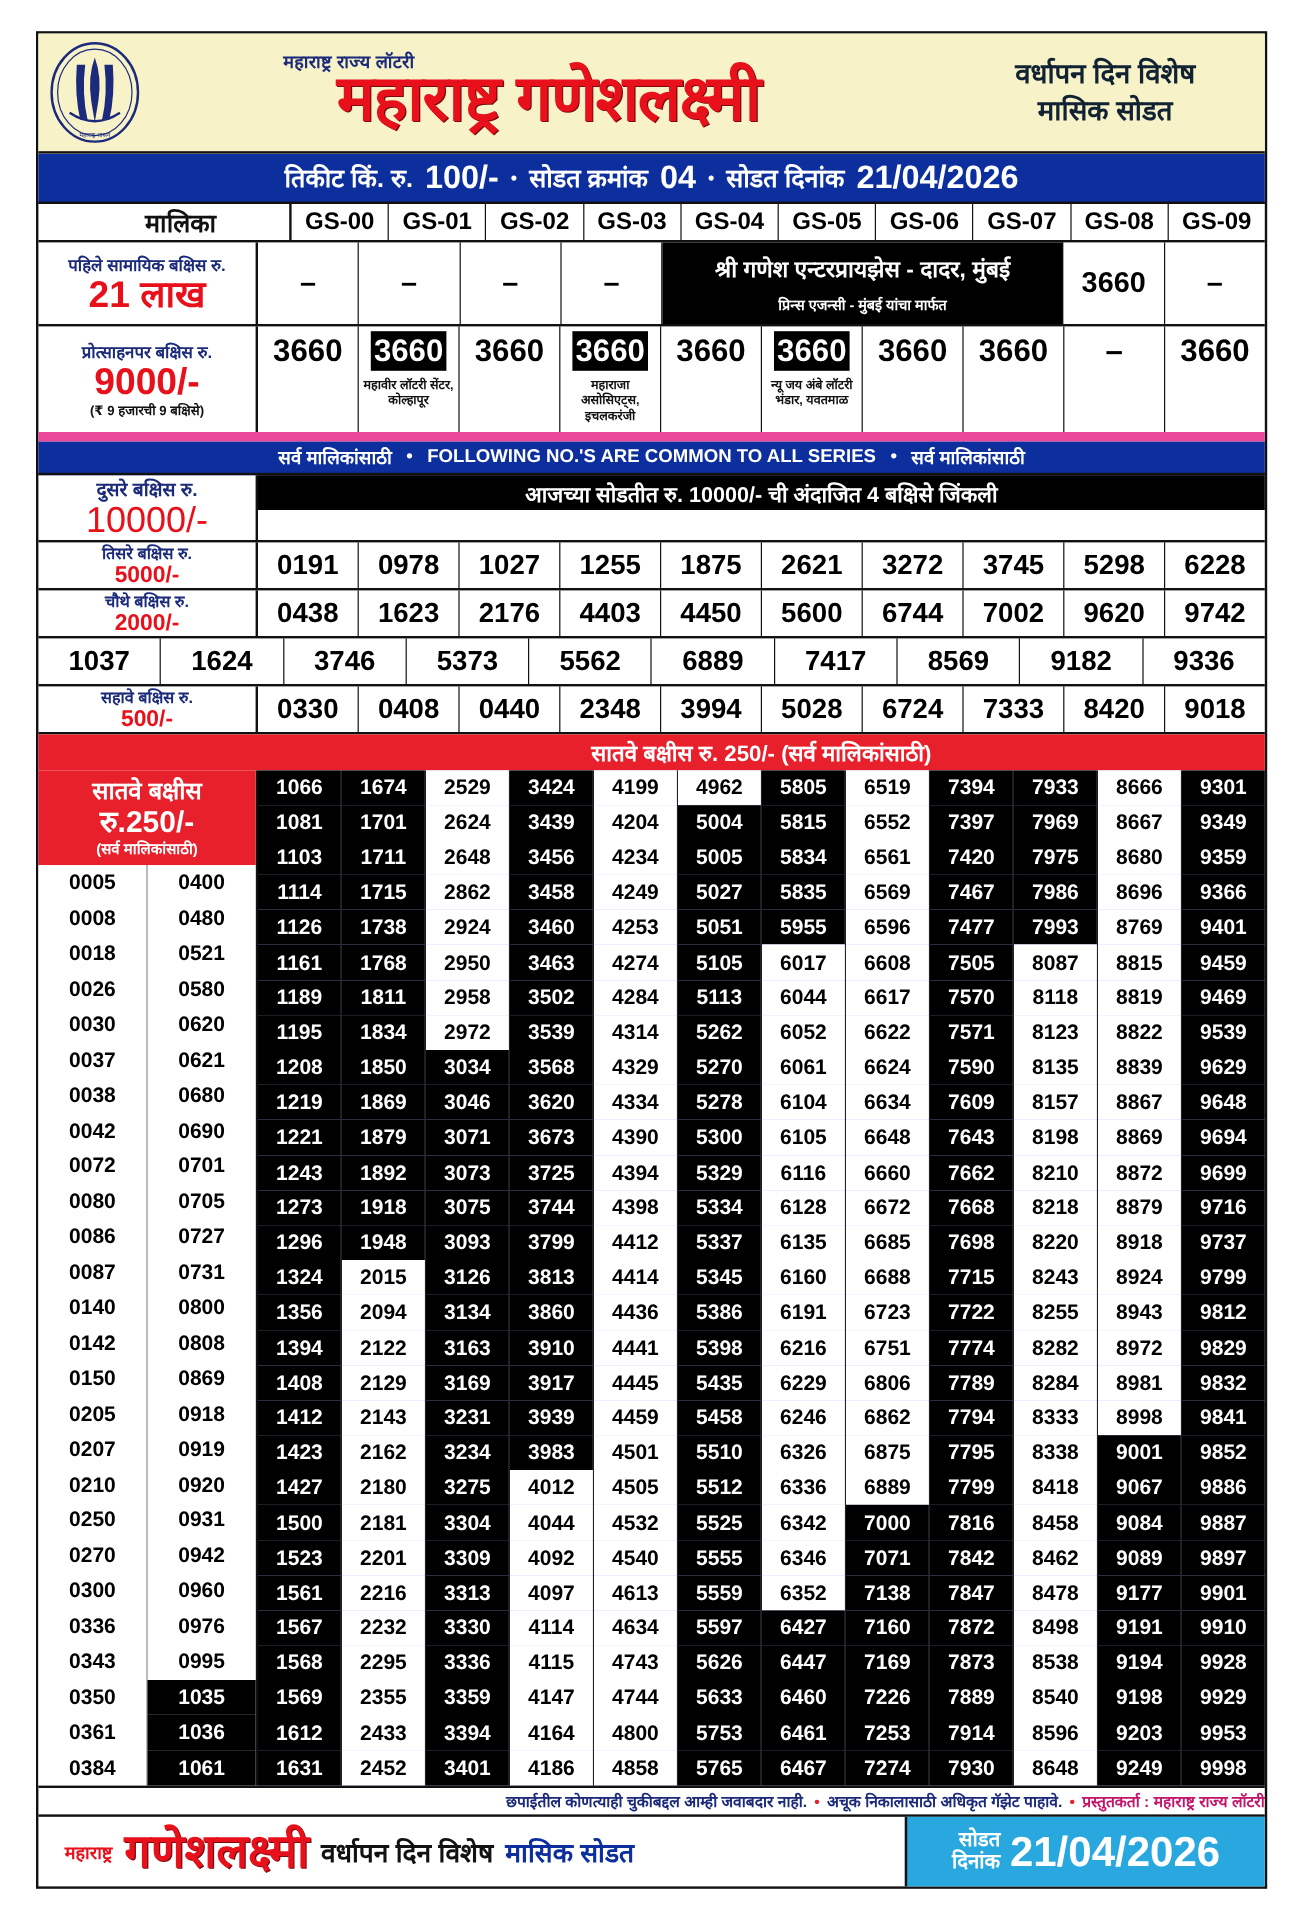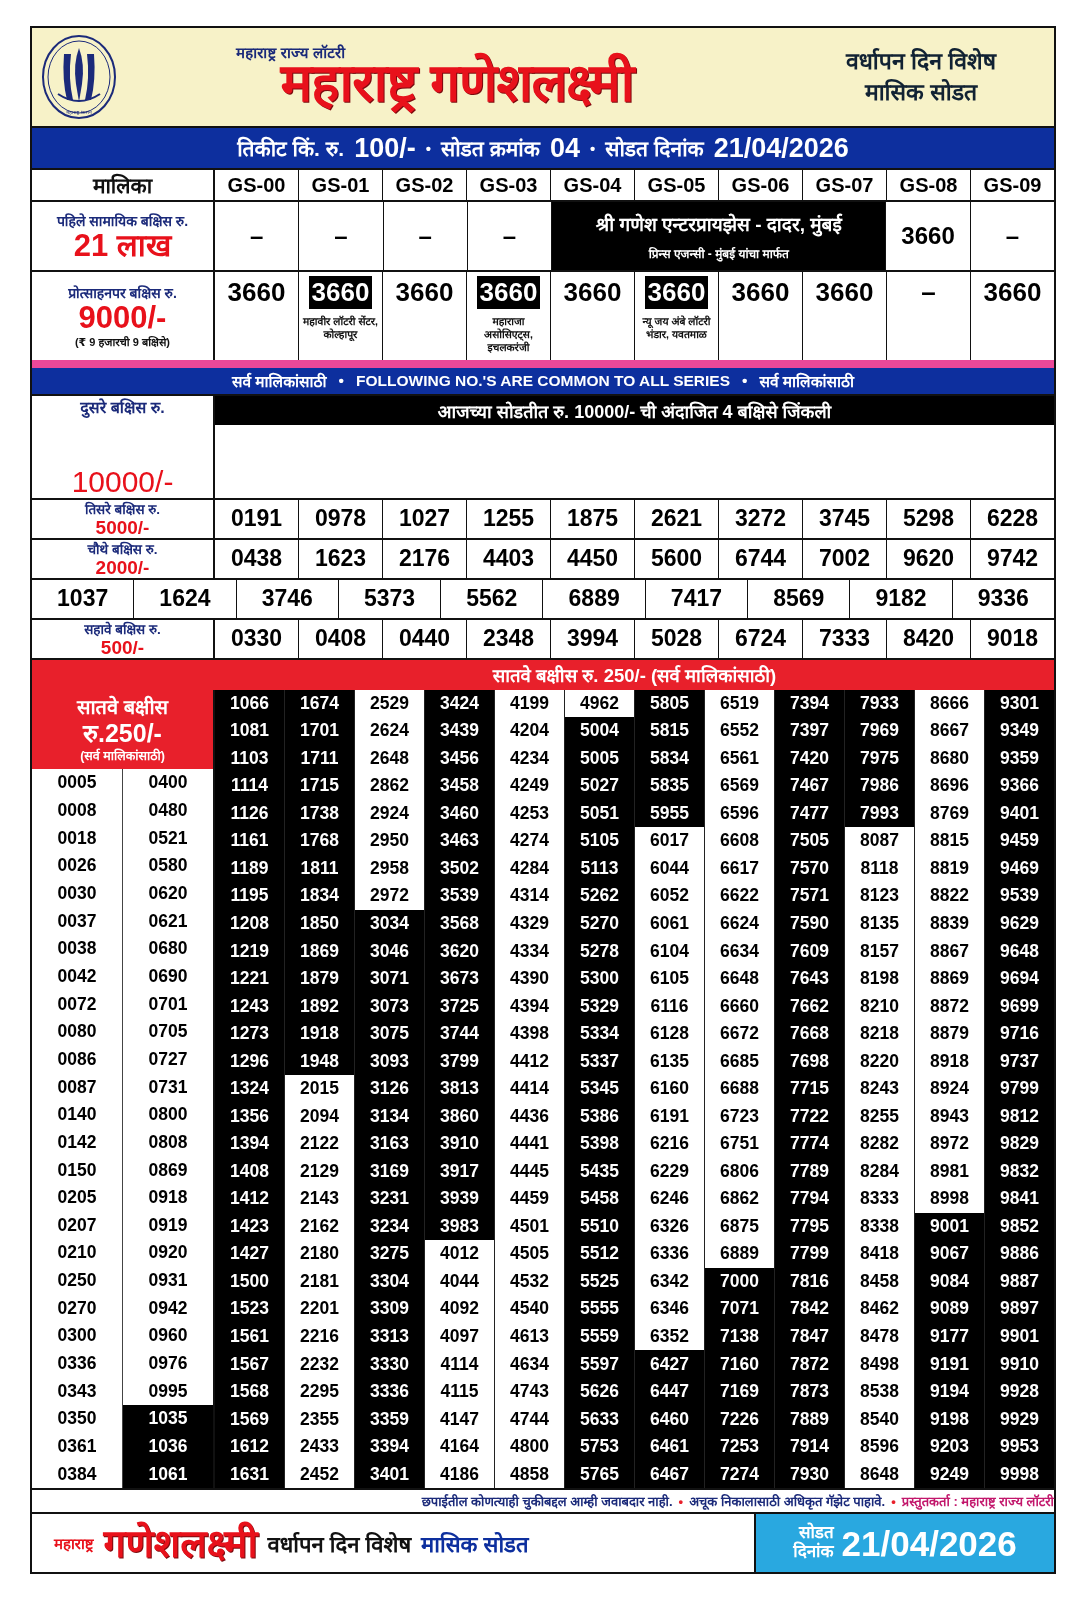--- a/index.html
+++ b/index.html
@@ -37,21 +37,21 @@
   
   .bluebar {
     background:#0d2f9e; color:#fff; height:42px;
     display:flex; align-items:center; justify-content:center;
     gap:10px; font-weight:bold; font-size:21px; border-bottom:2px solid #111;
   }
   .bluebar .big { font-size:27px; }
   .bluebar .dot { font-size:15px; }
 
   
-  .series-row { display:flex; height:32px; border-bottom:2px solid #111; }
+  .series-row { display:flex; height:32px; border-bottom:2px solid #111;padding-left:28px; }
   .series-row .lbl {
     flex:0 0 183px; display:flex; align-items:center; justify-content:center;
     font-size:21px; font-weight:bold; color:#111; border-right:2px solid #111;
   }
   .series-row .s {
     flex:1 1 0; display:flex; align-items:center; justify-content:center;
     font-size:20px; font-weight:bold; border-right:1px solid #111;
   }
   .series-row .s:last-child { border-right:none; }
 
@@ -94,21 +94,21 @@
              line-height:1.25; margin-top:6px; }
 
   
   .commonbar { background:#0d2f9e; color:#fff; height:28px;
     display:flex; align-items:center; justify-content:center; gap:12px;
     font-weight:bold; font-size:15.5px; border-bottom:2px solid #111; }
 
   
   .p3 { display:flex; border-bottom:2px solid #111; }
   .p3 .lbl { flex:0 0 183px; border-right:2px solid #111;
-    display:flex; flex-direction:column; align-items:center; justify-content:center;gap:48px; }
+    display:flex; flex-direction:column; align-items:center; justify-content:center; }
   .p3 .lbl .t1 { font-size:16px; font-weight:bold; color:#1b2a7a; }
   .p3 .lbl .t2 { font-size:30px; font-weight:normal; color:#e8111b; line-height:1.05; }
   .p3 .right { flex:1; display:flex; flex-direction:column; }
   .p3 .bigrow { display:flex; height:52px; }
   .p3 .bighalf { flex:1 1 0; display:flex; align-items:center; justify-content:center;
                  border-right:1px solid #111; }
   .p3 .bighalf:last-child { border-right:none; }
   .p3 .bignum { background:#000; color:#fff; font-size:40px; font-weight:bold;
                 padding:0 14px; letter-spacing:1px; line-height:1.15; }
   .p3 .note { background:#000; color:#fff; height:29px; display:flex;

